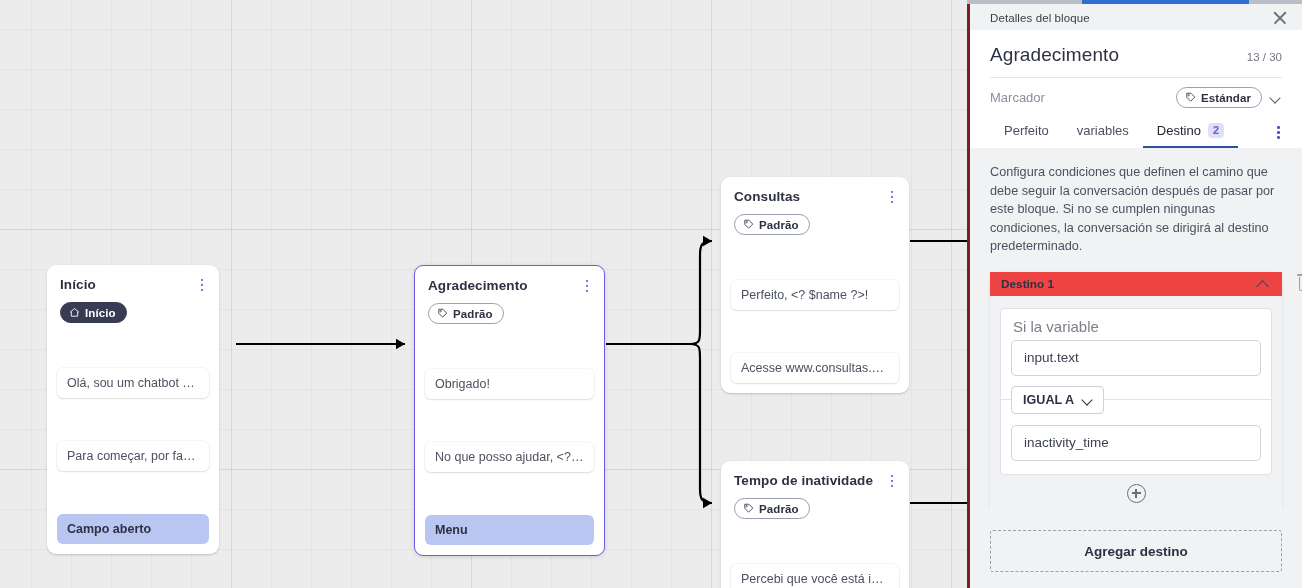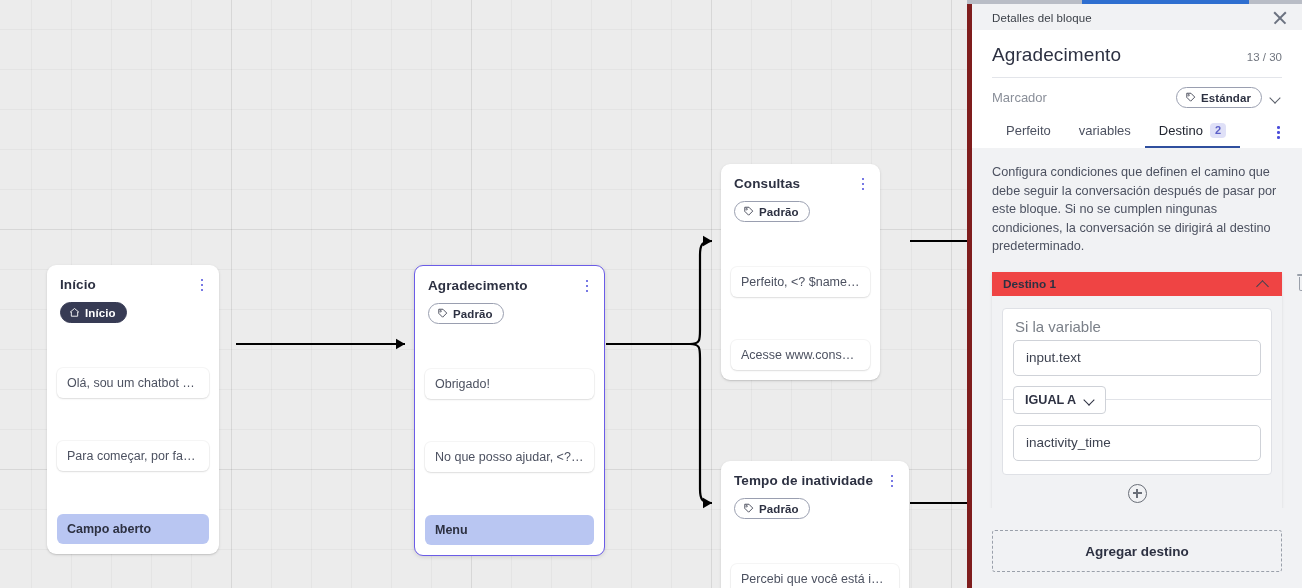--- a/index.html
+++ b/index.html
@@ -79,29 +79,29 @@
   .msg.highlight {
     background: #b9c6f2;
     color: #2d3142;
     font-weight: 600;
     box-shadow: none;
   }
 
   
   #node-inicio       { left: 47px;  top: 265px; width: 172px; }
   #node-agradecimento{ left: 414px; top: 265px; width: 191px; }
-  #node-consultas    { left: 721px; top: 164px; width: 159px; }
+  #node-consultas    { left: 721px; top: 177px; width: 188px; }
   #node-inatividade  { left: 721px; top: 461px; width: 188px; }
 
   
   #panel {
     position: absolute; right: 0; top: 0;
     width: 335px; height: 588px;
     background: #f1f2f4;
-    border-left: 5px solid #7f1d1d;
+    border-left: 3px solid #7f1d1d;
     display: flex; flex-direction: column;
   }
   #top-stripe {
     position: absolute; right: 0; top: 0; width: 335px; height: 4px;
     background: #b9bdc6; z-index: 5;
   }
   #top-stripe .bar { position:absolute; left: 115px; top:0; width: 167px; height: 4px; background:#2f6fd0; }
 
   .panel-topbar {
     height: 30px; background: #f1f2f4;

